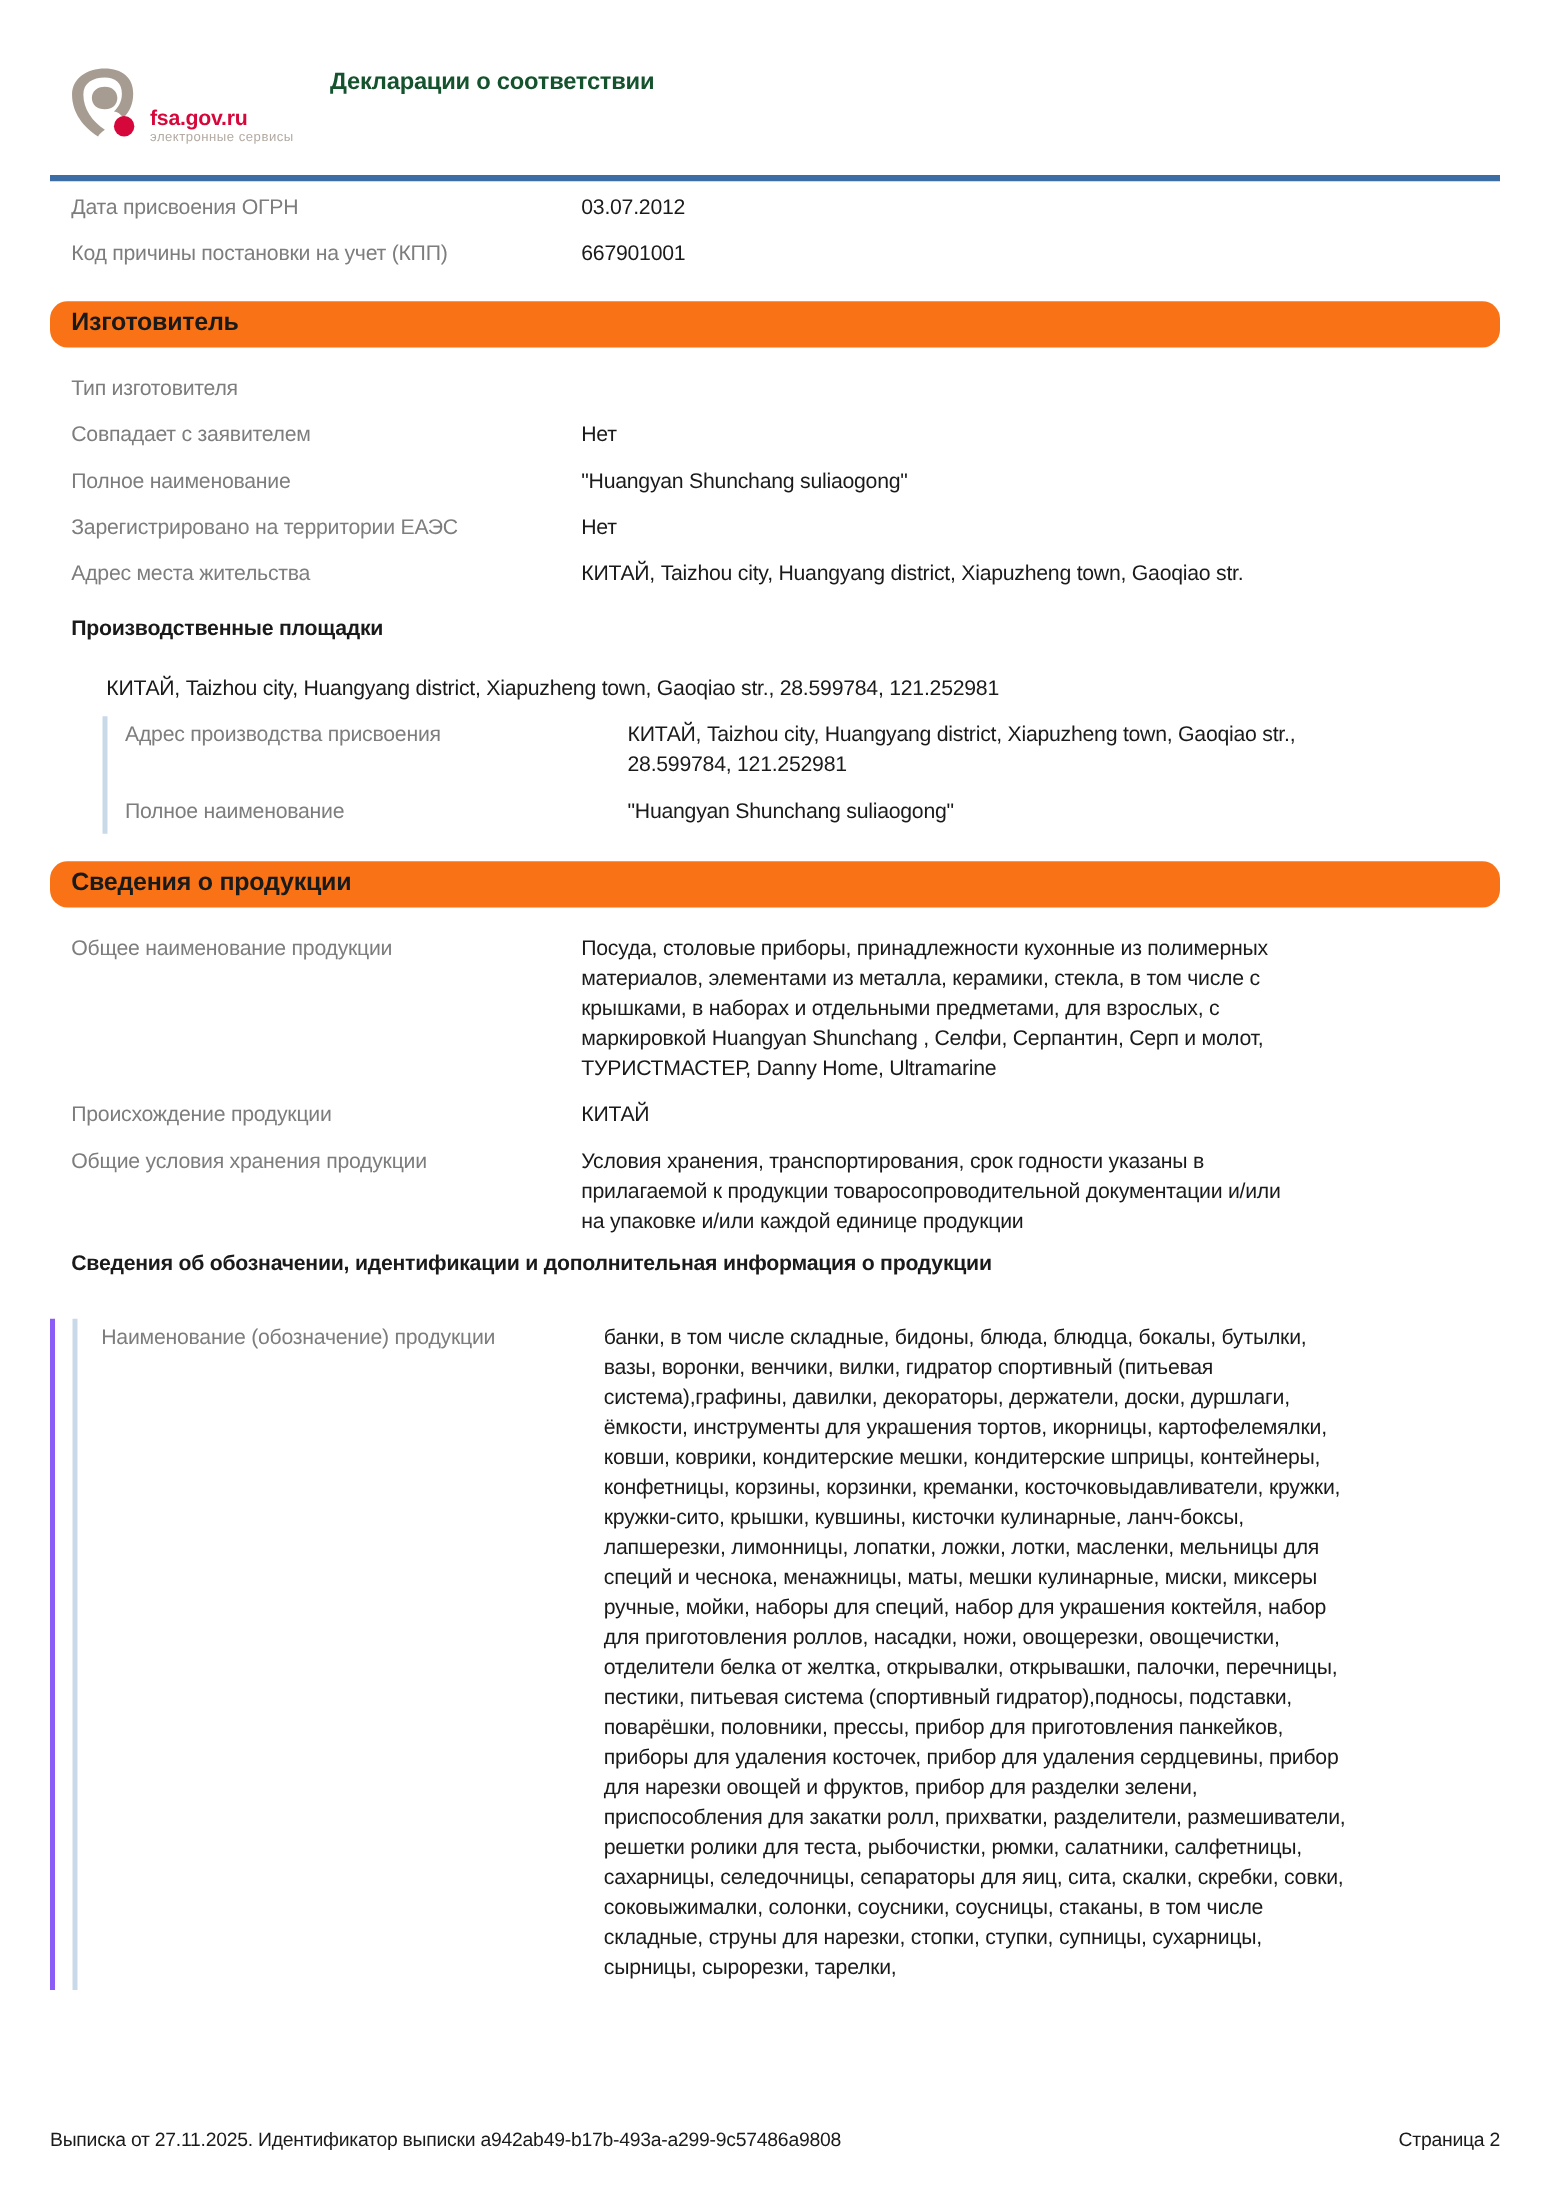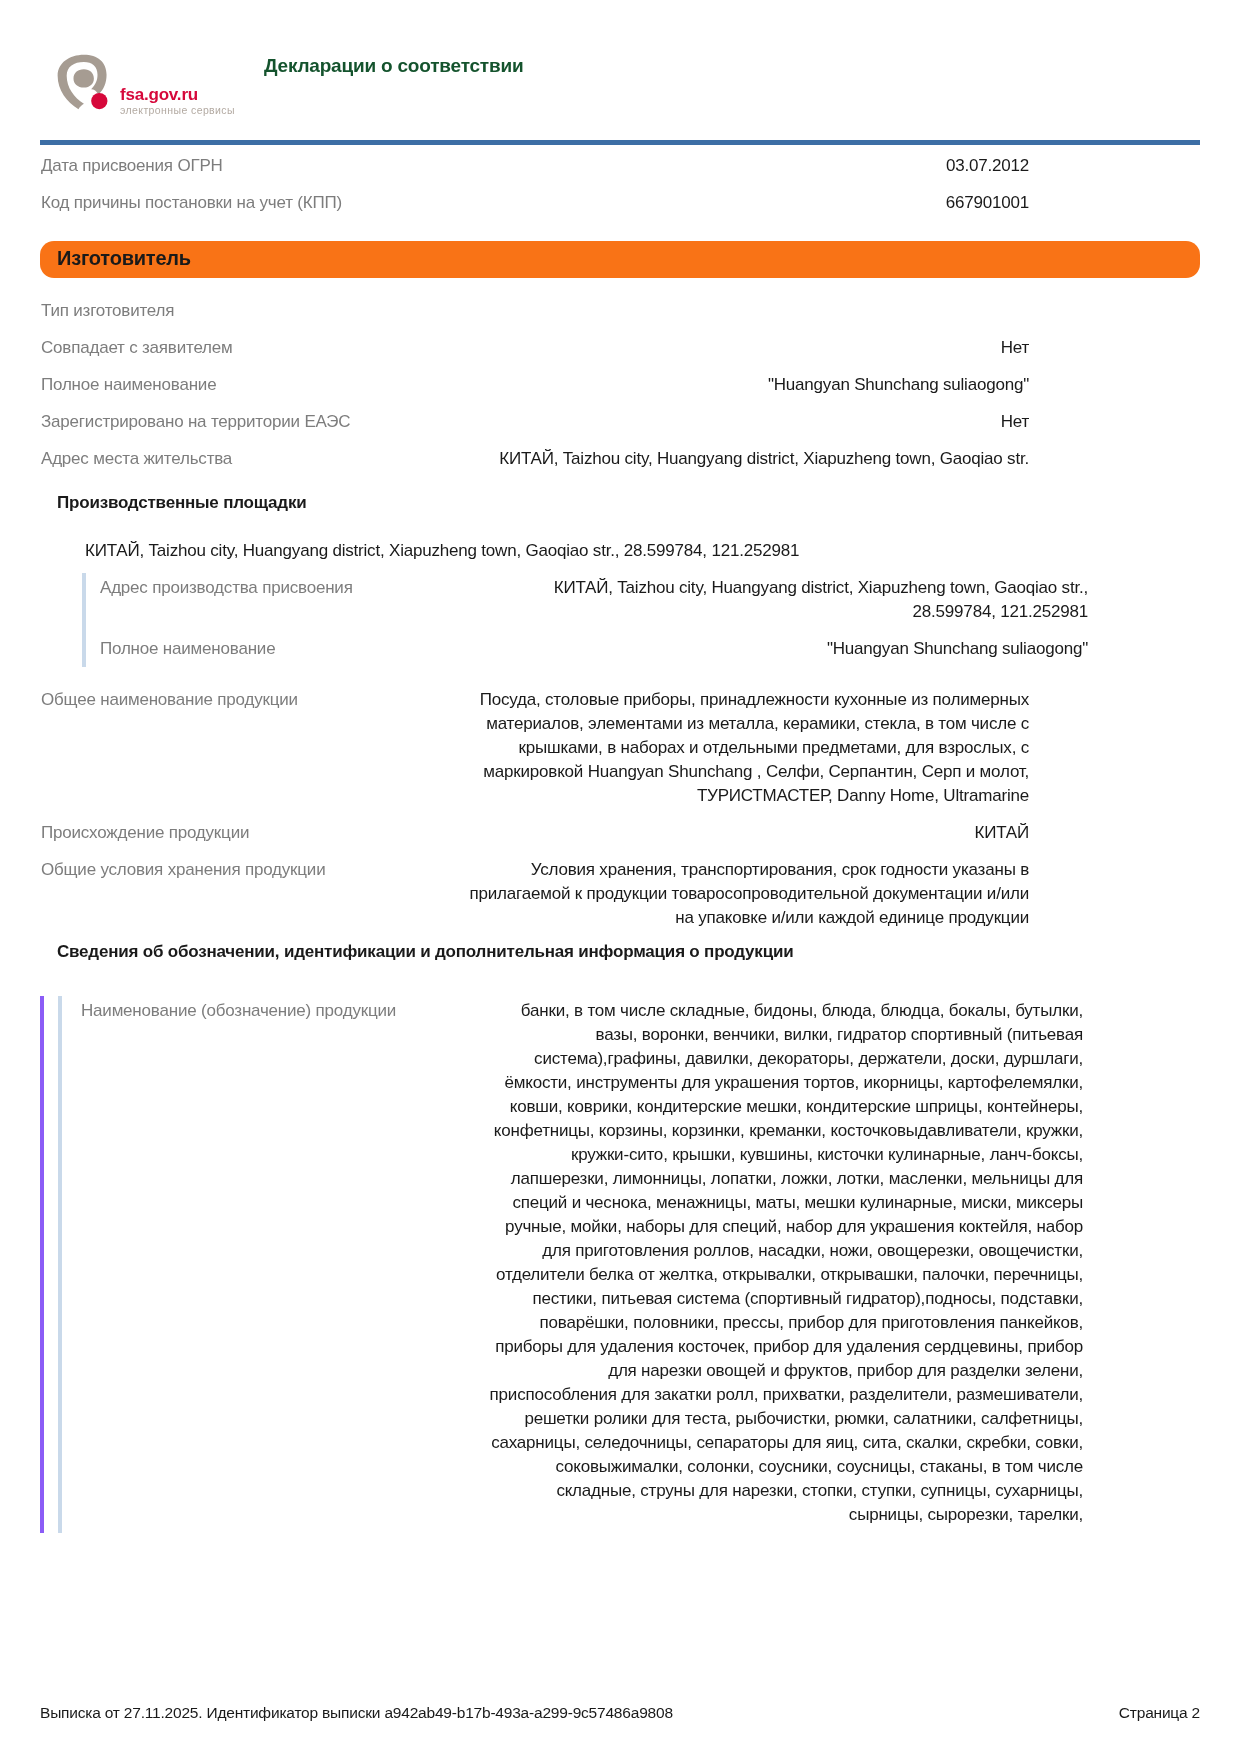--- a/index.html
+++ b/index.html
@@ -14,24 +14,24 @@
   .hdr{display:flex;align-items:flex-start;padding-top:52px;}
   .logo{display:flex;align-items:flex-end;margin-left:14px;width:190px;flex:0 0 auto;}
   .logo-text{margin-left:8px;margin-bottom:2px;}
   .logo-domain{color:#d6083b;font-weight:bold;font-size:17px;line-height:18px;}
   .logo-tagline{color:#b3aaa2;font-size:10.5px;line-height:13px;letter-spacing:0.4px;}
   .doc-title{font-weight:bold;font-size:19px;color:#14532d;margin-left:20px;margin-top:2px;}
 
   .rule{height:5px;background:#3c6ea5;margin-top:21px;}
 
   
-  .rows{margin-left:1px;margin-top:9px;}
+  .rows{margin-left:17px;margin-top:9px;}
   .row{display:flex;align-items:flex-start;margin-bottom:13px;}
   .lbl{flex:0 0 392px;color:#7d7d7d;padding-right:16px;}
-  .val{width:580px;color:#1a1a1a;text-align:right;}
+  .val{width:580px;color:#1a1a1a;}
 
   
   .band{background:#f97316;font-weight:bold;font-size:20px;line-height:24px;
         padding:5px 17px 8px;margin-top:26px;color:#1a1a1a;border-radius:14px;}
 
   .subhead{font-weight:bold;color:#1a1a1a;margin:7px 0 13px 17px;}
 
   .site-line{margin:24px 0 10px 45px;color:#1a1a1a;}
 
   
@@ -122,20 +122,21 @@
     <div class="row">
       <div class="lbl">Адрес производства присвоения</div>
       <div class="val">КИТАЙ, Taizhou city, Huangyang district, Xiapuzheng town, Gaoqiao str., 28.599784, 121.252981</div>
     </div>
     <div class="row" style="margin-bottom:0;">
       <div class="lbl">Полное наименование</div>
       <div class="val">"Huangyan Shunchang suliaogong"</div>
     </div>
   </div>
 
+  <div class="band" style="margin-top:22px;">Сведения о продукции</div>
 
   <div class="rows">
     <div class="gap-lg"></div>
     <div class="row">
       <div class="lbl">Общее наименование продукции</div>
       <div class="val">Посуда, столовые приборы, принадлежности кухонные из полимерных материалов, элементами из металла, керамики, стекла, в том числе с крышками, в наборах и отдельными предметами, для взрослых, с маркировкой Huangyan Shunchang , Селфи, Серпантин, Серп и молот, ТУРИСТМАСТЕР, Danny Home, Ultramarine</div>
     </div>
     <div class="row">
       <div class="lbl">Происхождение продукции</div>
       <div class="val">КИТАЙ</div>

